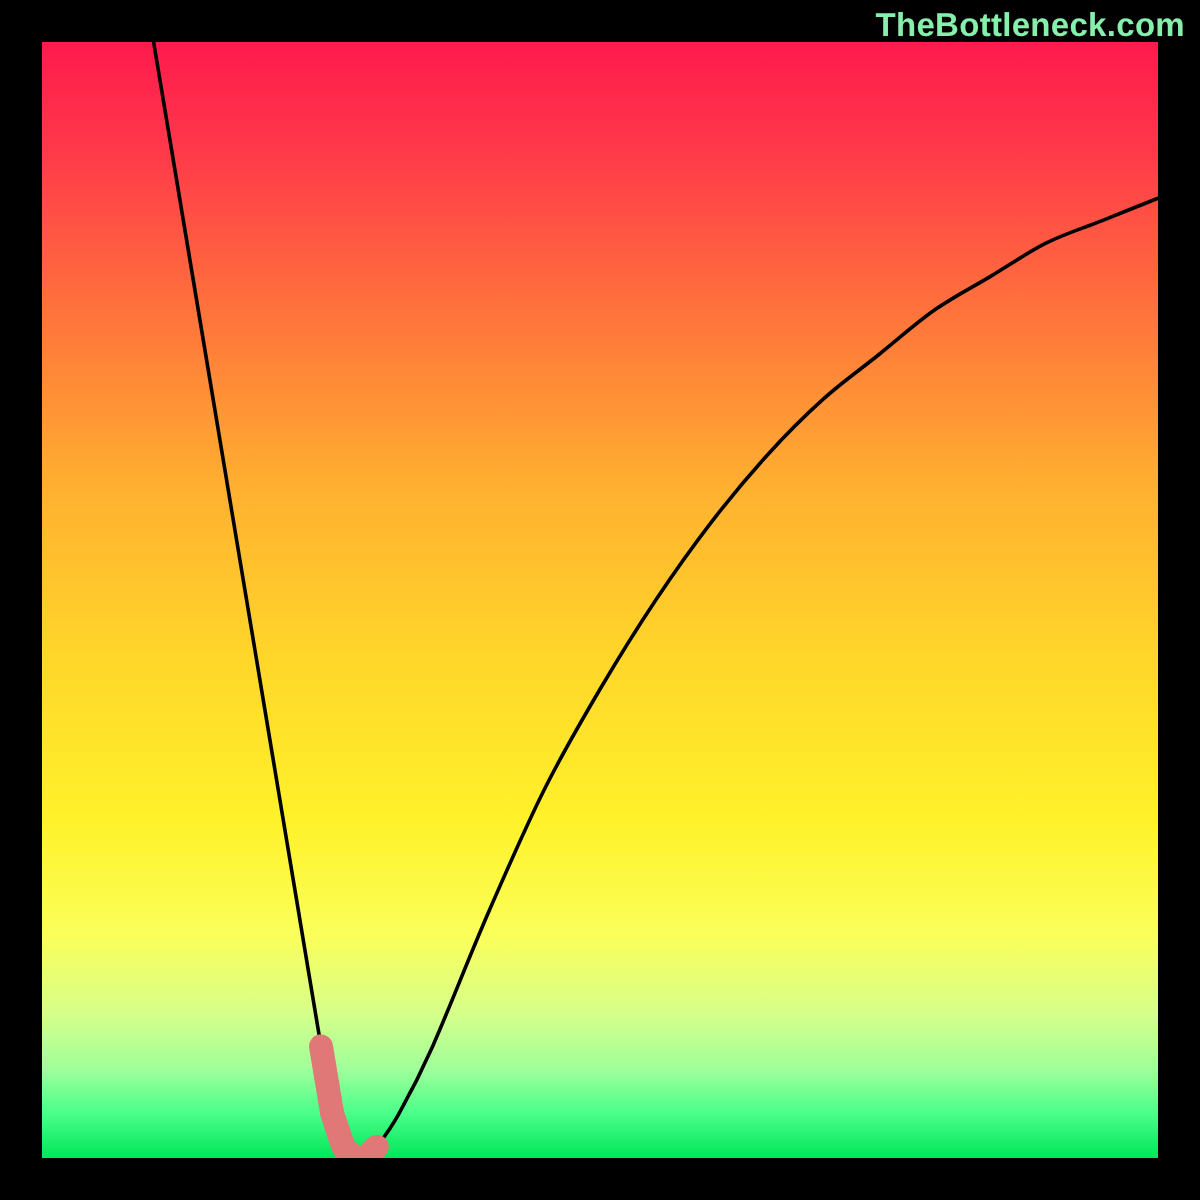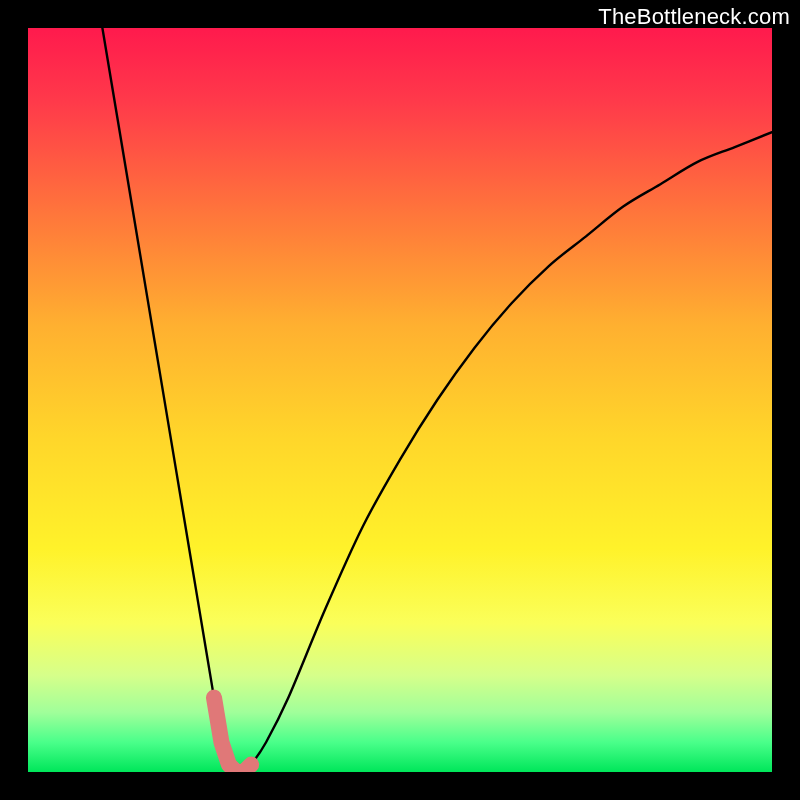--- a/index.html
+++ b/index.html
@@ -28,23 +28,23 @@
       #d6ff8a 87%,
       #a0ff9a 92%,
       #4aff8a 96%,
       #00e65a 100%
     );
   }
   .watermark {
     position: absolute;
     top: 4px;
     right: 10px;
-    color: #ffffff;
+    color: #86efac;
     font-size: 22px;
-    font-weight: 400;
+    font-weight: 700;
     letter-spacing: 0.2px;
     user-select: none;
   }
   svg.curve {
     position: absolute;
     left: 0;
     top: 0;
     width: 744px;
     height: 744px;
   }

